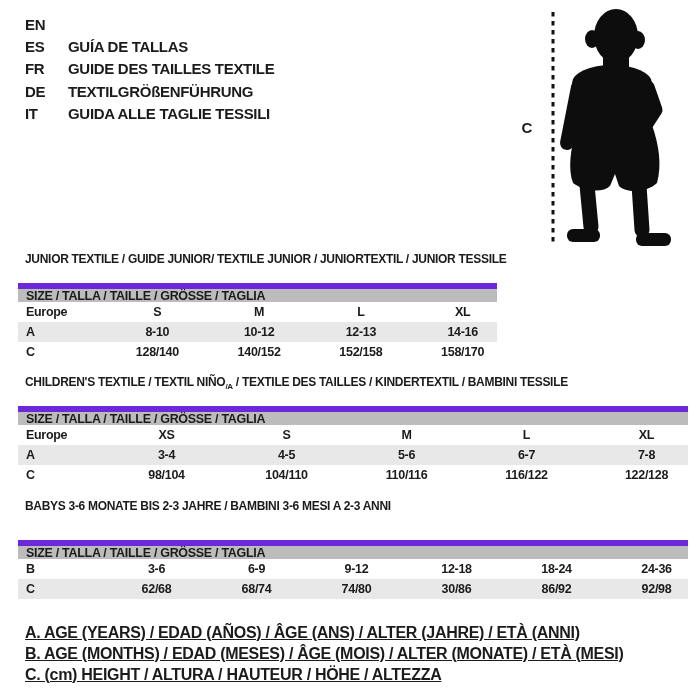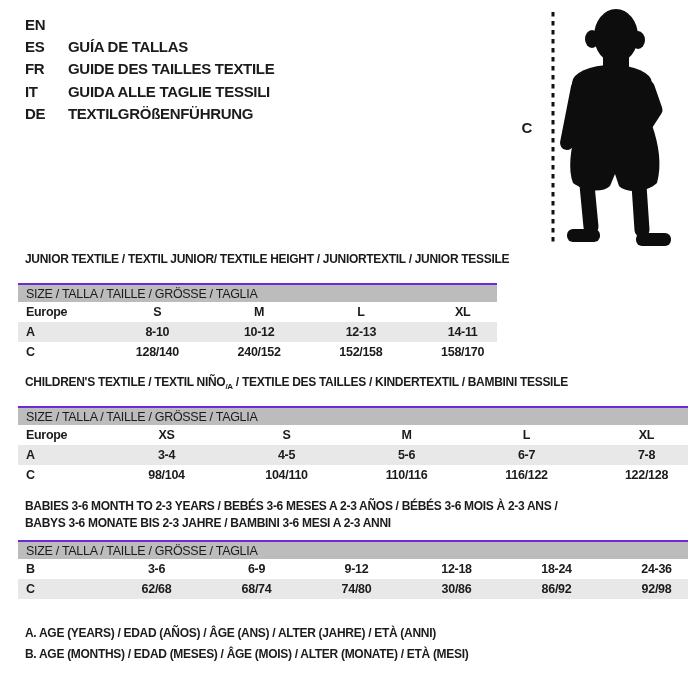--- a/index.html
+++ b/index.html
@@ -14,55 +14,55 @@
   
   .figure-svg { position:absolute; left:515px; top:5px; }
   .measure-label { position:absolute; left:518px; top:119px; width:18px; text-align:center; font-weight:700; font-size:15px; }
 
   
   .section-title { position:absolute; font-weight:700; font-size:12px; letter-spacing:-0.3px; white-space:nowrap; }
   .two-line { line-height:17px; }
   .subscript { display:inline-block; font-size:8px; transform:translateY(3px); }
 
   .table { position:absolute; }
-  .band { height:19px; background:#bcbcbc; border-top:2px solid #6d28d9; display:flex; align-items:center;
-          padding-left:8px; box-sizing:border-box; font-weight:400; font-size:12.5px; letter-spacing:-0.3px; }
+  .band { height:19px; background:#bcbcbc; border-top:6px solid #6d28d9; display:flex; align-items:center;
+          padding-left:8px; box-sizing:border-box; font-weight:700; font-size:12.5px; letter-spacing:-0.3px; }
   .trow { display:flex; height:20px; align-items:center; font-weight:700; font-size:12.5px; letter-spacing:-0.3px;gap:33px; }
   .trow .label { width:72px; padding-left:8px; box-sizing:border-box; text-align:left; }
   .trow .cell { flex:1; text-align:center; }
   .shaded { background:#e8e8e8; }
 
   
   .legend { position:absolute; left:25px; top:622px; }
-  .legend-line { height:21px; display:flex; align-items:center; font-weight:700; font-size:12px; letter-spacing:-0.3px; }
+  .legend-line { height:21px; display:flex; align-items:center; font-weight:700; font-size:16px; letter-spacing:-0.3px;text-decoration:underline; }
 </style>
 </head>
 <body>
 
 <div class="page">
 
   <div class="langs">
     <div class="lang-row">
       <span class="lang-code">EN</span>
     </div>
     <div class="lang-row">
       <span class="lang-code">ES</span>
       <span class="lang-label">GUÍA DE TALLAS</span>
     </div>
     <div class="lang-row">
       <span class="lang-code">FR</span>
       <span class="lang-label">GUIDE DES TAILLES TEXTILE</span>
     </div>
     <div class="lang-row">
+      <span class="lang-code">DE</span>
+      <span class="lang-label">TEXTILGRÖßENFÜHRUNG</span>
+    </div>
+    <div class="lang-row">
       <span class="lang-code">IT</span>
       <span class="lang-label">GUIDA ALLE TAGLIE TESSILI</span>
-    </div>
-    <div class="lang-row">
-      <span class="lang-code">DE</span>
-      <span class="lang-label">TEXTILGRÖßENFÜHRUNG</span>
     </div>
   </div>
 
   <svg class="figure-svg" width="185" height="245" viewBox="0 0 185 245">
     <line x1="38" y1="7" x2="38" y2="238" stroke="#111111" stroke-width="3" stroke-dasharray="4.5 4.5"></line>
     <g fill="#0d0d0d" stroke="none">
 
       <ellipse cx="77" cy="34" rx="7" ry="9"></ellipse>
       <ellipse cx="123" cy="35" rx="7" ry="9"></ellipse>
 
@@ -81,44 +81,44 @@
 
       <line x1="72" y1="180" x2="76" y2="222" stroke="#0d0d0d" stroke-width="15" stroke-linecap="round"></line>
       <line x1="124" y1="180" x2="127" y2="225" stroke="#0d0d0d" stroke-width="15" stroke-linecap="round"></line>
 
       <rect x="52" y="224" width="33" height="13" rx="6"></rect>
       <rect x="121" y="228" width="35" height="13" rx="6"></rect>
     </g>
   </svg>
   <div class="measure-label">C</div>
 
-  <div class="section-title" style="left:25px; top:252px;">JUNIOR TEXTILE / TEXTIL JUNIOR/ TEXTILE HEIGHT / JUNIORTEXTIL / JUNIOR TESSILE</div>
+  <div class="section-title" style="left:25px; top:252px;">JUNIOR TEXTILE / GUIDE JUNIOR/ TEXTILE JUNIOR / JUNIORTEXTIL / JUNIOR TESSILE</div>
 
   <div class="table" style="left:18px; top:283px; width:479px;">
     <div class="band">
       <span>SIZE / TALLA / TAILLE / GRÖSSE / TAGLIA</span>
     </div>
     <div class="trow">
       <div class="label">Europe</div>
       <div class="cell">S</div>
       <div class="cell">M</div>
       <div class="cell">L</div>
       <div class="cell">XL</div>
     </div>
     <div class="trow shaded">
       <div class="label">A</div>
       <div class="cell">8-10</div>
       <div class="cell">10-12</div>
       <div class="cell">12-13</div>
-      <div class="cell">14-11</div>
+      <div class="cell">14-16</div>
     </div>
     <div class="trow">
       <div class="label">C</div>
       <div class="cell">128/140</div>
-      <div class="cell">240/152</div>
+      <div class="cell">140/152</div>
       <div class="cell">152/158</div>
       <div class="cell">158/170</div>
     </div>
   </div>
 
   <div class="section-title" style="left:25px; top:375px;">
     <span>CHILDREN'S TEXTILE / TEXTIL NIÑO</span><span class="subscript">/A</span><span> / TEXTILE DES TAILLES / KINDERTEXTIL / BAMBINI TESSILE</span>
   </div>
 
   <div class="table" style="left:18px; top:406px; width:672px;">
@@ -145,21 +145,20 @@
       <div class="label">C</div>
       <div class="cell">98/104</div>
       <div class="cell">104/110</div>
       <div class="cell">110/116</div>
       <div class="cell">116/122</div>
       <div class="cell">122/128</div>
     </div>
   </div>
 
   <div class="section-title two-line" style="left:25px; top:498px;">
-    <div>BABIES 3-6 MONTH TO 2-3 YEARS / BEBÉS 3-6 MESES A 2-3 AÑOS / BÉBÉS 3-6 MOIS À 2-3 ANS /</div>
     <div>BABYS 3-6 MONATE BIS 2-3 JAHRE / BAMBINI 3-6 MESI A 2-3 ANNI</div>
   </div>
 
   <div class="table" style="left:18px; top:540px; width:672px;">
     <div class="band">
       <span>SIZE / TALLA / TAILLE / GRÖSSE / TAGLIA</span>
     </div>
     <div class="trow">
       <div class="label">B</div>
       <div class="cell">3-6</div>
@@ -176,15 +175,16 @@
       <div class="cell">74/80</div>
       <div class="cell">30/86</div>
       <div class="cell">86/92</div>
       <div class="cell">92/98</div>
     </div>
   </div>
 
   <div class="legend">
     <div class="legend-line">A. AGE (YEARS) / EDAD (AÑOS) / ÂGE (ANS) / ALTER (JAHRE) / ETÀ (ANNI)</div>
     <div class="legend-line">B. AGE (MONTHS) / EDAD (MESES) / ÂGE (MOIS) / ALTER (MONATE) / ETÀ (MESI)</div>
+    <div class="legend-line">C. (cm) HEIGHT / ALTURA / HAUTEUR / HÖHE / ALTEZZA</div>
   </div>
 
 </div>
 
 </body></html>

